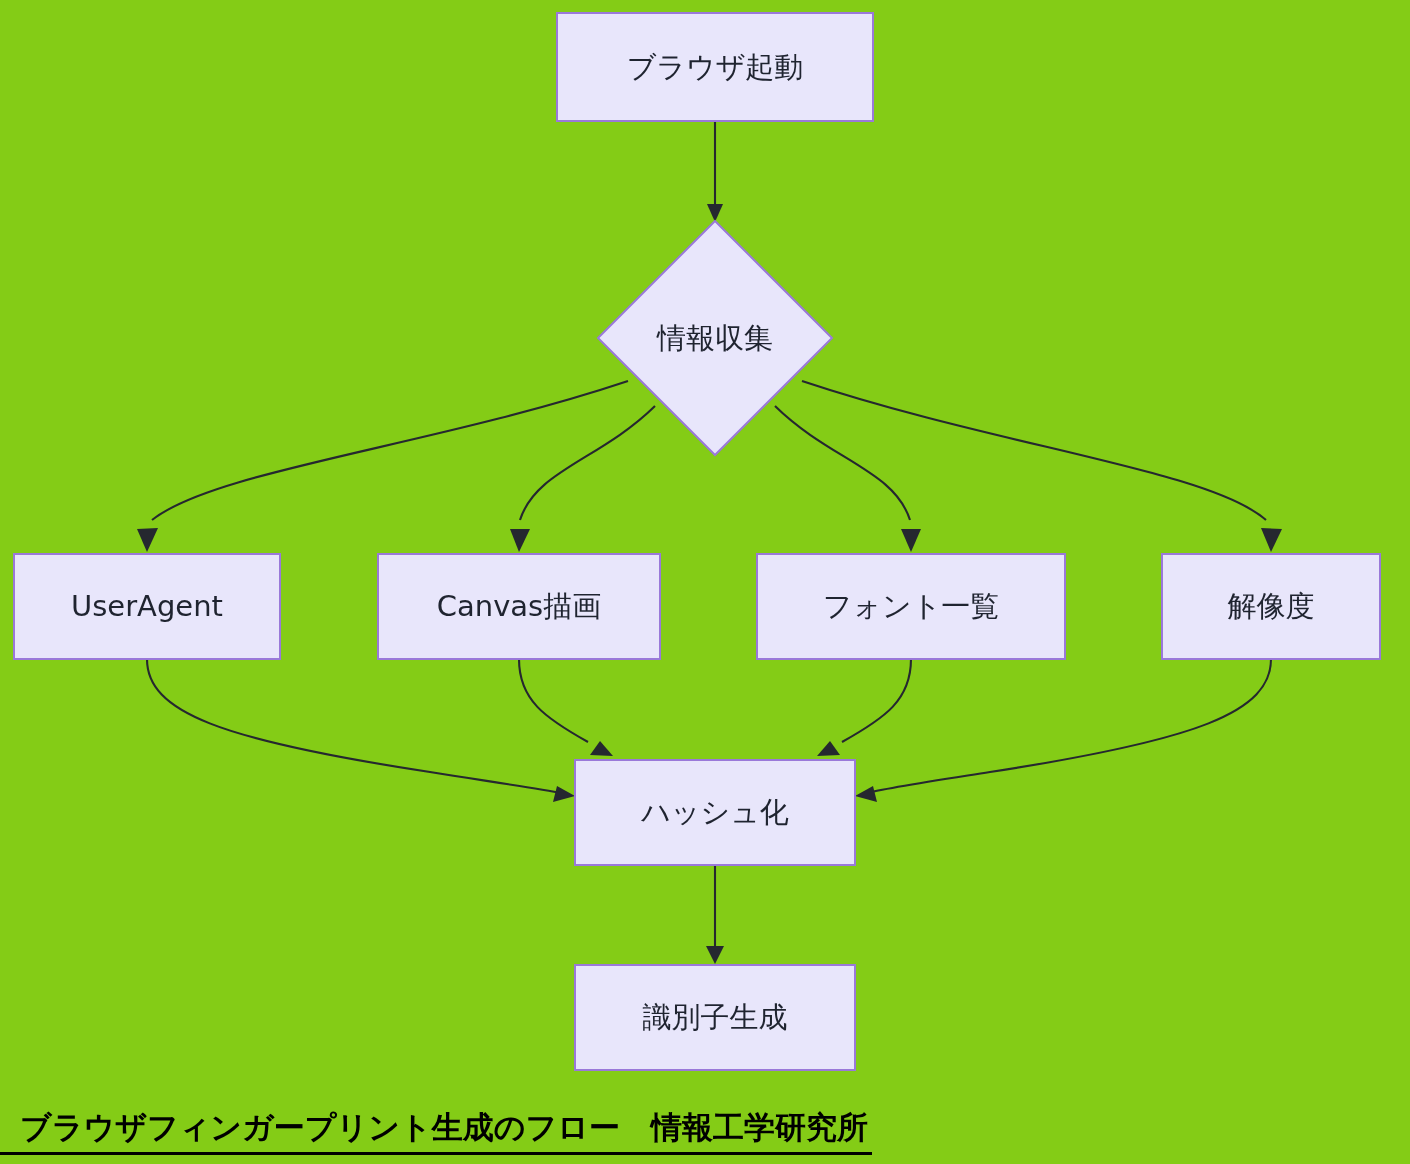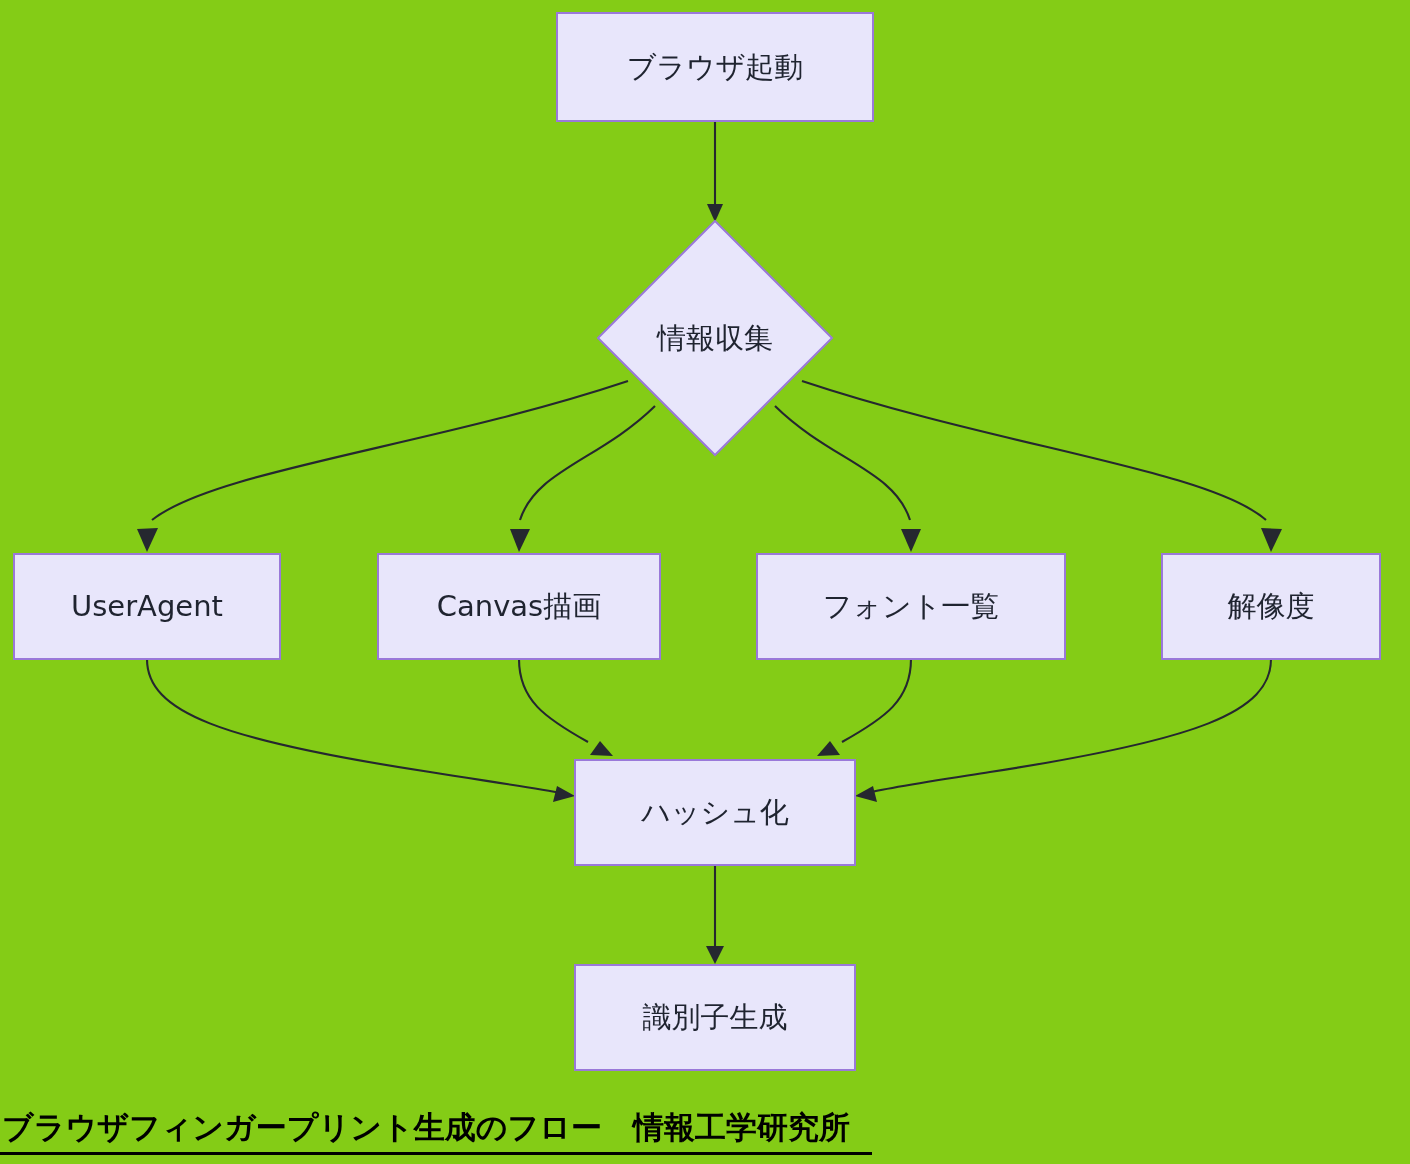--- a/index.html
+++ b/index.html
@@ -49,21 +49,21 @@
   .edge-head {
     fill: #25282f;
     stroke: none;
   }
   #caption-bar {
     position: absolute;
     left: 0;
     top: 1108px;
     width: 1410px;
     box-sizing: border-box;
-    padding: 0 0 6px 2px;
+    padding: 0 0 6px 20px;
   }
   #caption-text {
     font-family: "DejaVu Sans", "Liberation Sans", sans-serif;
     font-size: 31px;
     font-weight: bold;
     color: #000000;
     letter-spacing: 0px;
     white-space: pre;
     line-height: 38px;
   }

